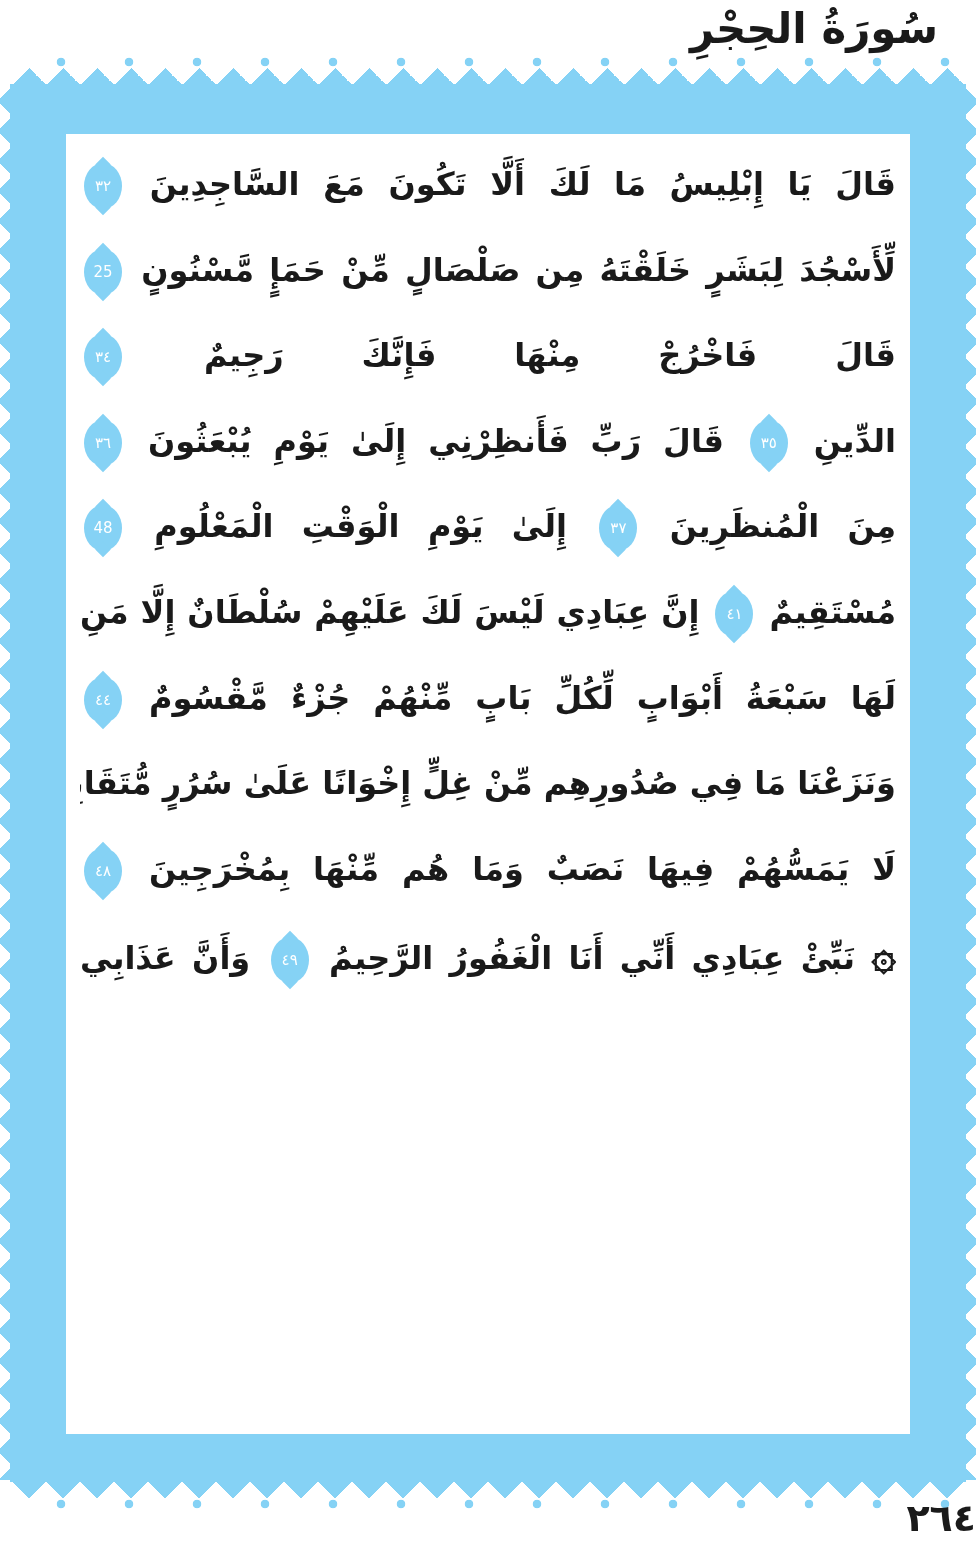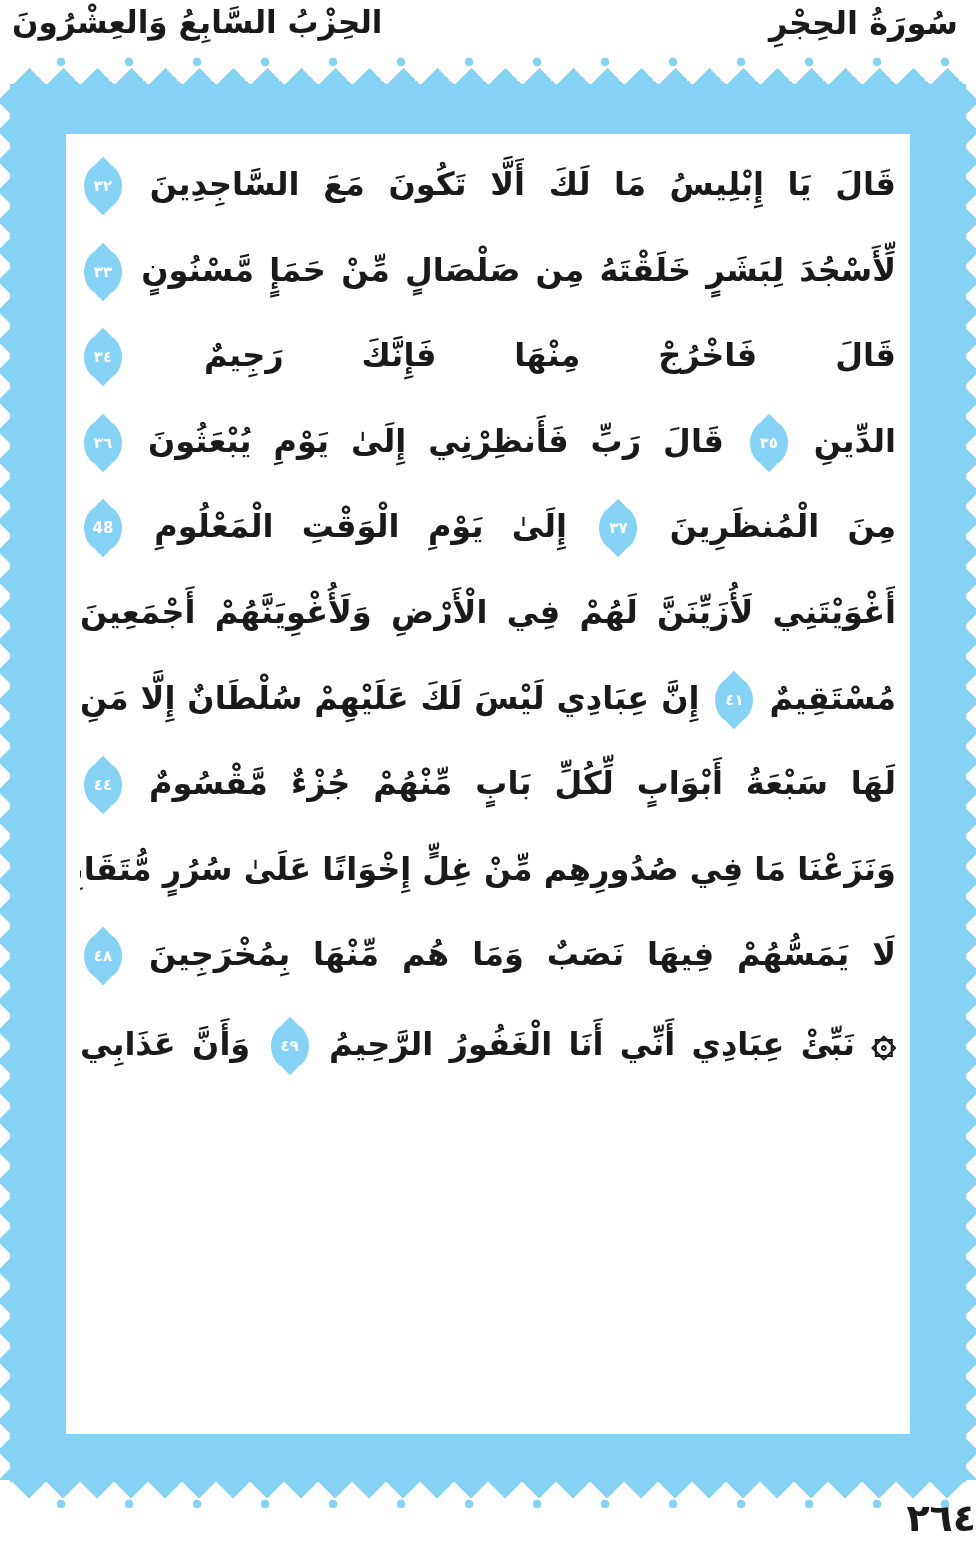--- a/index.html
+++ b/index.html
@@ -4,21 +4,21 @@
 <style>
   :root { --blue:#85D2F5; --ink:#1a1a1a; --digit:#ffffff; }
   * { margin:0; padding:0; box-sizing:border-box; }
   html,body { width:976px; height:1552px; }
   body { position:relative; background:#ffffff; overflow:hidden;
          font-family:"DejaVu Sans", sans-serif; color:var(--ink); }
 
   .page { position:absolute; inset:0; }
 
   
-  .header-title { position:absolute; top:4px; right:18px; font-size:32px; font-weight:bold;
+  .header-title { position:absolute; top:4px; right:38px; font-size:42px; font-weight:bold;
                   direction:rtl; white-space:nowrap;text-align:right; }
   .header-hizb  { position:absolute; top:4px; left:12px;  font-size:31px; font-weight:bold;
                   direction:rtl; white-space:nowrap; }
 
   
   .frame { position:absolute; left:10px; top:84px; width:956px; height:1398px;
            background:var(--blue); }
 
   .teeth, .dots { position:absolute; pointer-events:none; }
   .teeth-top { left:2px; right:2px; top:-16px; height:16px;
@@ -39,57 +39,55 @@
   .window { position:absolute; left:56px; top:50px; right:56px; bottom:48px; background:#ffffff; }
 
   .quran { position:absolute; left:14px; right:14px; top:8px; bottom:8px; direction:rtl; }
   .qline { height:85.6px; line-height:85.6px; font-size:32px; font-weight:bold;
            text-align:justify; text-align-last:justify; overflow:hidden; }
   .seg { white-space:nowrap; }
   .rub { font-size:42px; }
 
   .medallion { display:inline-flex; align-items:center; justify-content:center;
     width:38px; height:46px; background:var(--blue); border-radius:50%;
-    color:var(--digit); font-size:15px; font-weight:bold; line-height:normal;
+    color:var(--digit); font-size:15px; font-weight:normal; line-height:normal;
     vertical-align:middle; position:relative; margin:0 4px; direction:rtl; }
   .medallion::before, .medallion::after { content:""; position:absolute; left:50%;
     width:11px; height:11px; background:var(--blue);
     transform:translateX(-50%) rotate(45deg); }
   .medallion::before { top:-4px; }
   .medallion::after  { bottom:-4px; }
 
   
   .page-number { position:absolute; left:0; right:0; top:1496px; 
                  font-size:38px; font-weight:bold; direction:rtl; }
 </style>
 </head>
 <body>
 
 <div class="page">
 
   <div class="header-title">سُورَةُ الحِجْرِ</div>
-  <div class="header-hizb">الحِزْبُ السَّابِعُ وَالعِشْرُونَ</div>
 
   <div class="frame">
     <div class="dots dots-top"></div>
     <div class="dots dots-bottom"></div>
 
     <div class="teeth teeth-top"></div>
     <div class="teeth teeth-bottom"></div>
     <div class="teeth teeth-left"></div>
     <div class="teeth teeth-right"></div>
 
     <div class="window">
       <div class="quran">
           <div class="qline"><span class="seg">قَالَ يَا إِبْلِيسُ مَا لَكَ أَلَّا تَكُونَ مَعَ السَّاجِدِينَ</span> <span class="medallion">٣٢</span>  </div>
-          <div class="qline"><span class="seg">لِّأَسْجُدَ لِبَشَرٍ خَلَقْتَهُ مِن صَلْصَالٍ مِّنْ حَمَإٍ مَّسْنُونٍ</span> <span class="medallion">٣٣</span> </div>
+          <div class="qline"><span class="seg">لِّأَسْجُدَ لِبَشَرٍ خَلَقْتَهُ مِن صَلْصَالٍ مِّنْ حَمَإٍ مَّسْنُونٍ</span> <span class="medallion">25</span> </div>
           <div class="qline"><span class="seg">قَالَ فَاخْرُجْ مِنْهَا فَإِنَّكَ رَجِيمٌ</span> <span class="medallion">٣٤</span>  </div>
           <div class="qline"><span class="seg">الدِّينِ</span> <span class="medallion">٣٥</span> <span class="seg">قَالَ رَبِّ فَأَنظِرْنِي إِلَىٰ يَوْمِ يُبْعَثُونَ</span> <span class="medallion">٣٦</span>  </div>
           <div class="qline"><span class="seg">مِنَ الْمُنظَرِينَ</span> <span class="medallion">٣٧</span> <span class="seg">إِلَىٰ يَوْمِ الْوَقْتِ الْمَعْلُومِ</span> <span class="medallion">48</span>  </div>
-          <div class="qline"><span class="seg">أَغْوَيْتَنِي لَأُزَيِّنَنَّ لَهُمْ فِي الْأَرْضِ وَلَأُغْوِيَنَّهُمْ أَجْمَعِينَ</span>  </div>
           <div class="qline"><span class="seg">مُسْتَقِيمٌ</span> <span class="medallion">٤١</span> <span class="seg">إِنَّ عِبَادِي لَيْسَ لَكَ عَلَيْهِمْ سُلْطَانٌ إِلَّا مَنِ</span> </div>
           <div class="qline"><span class="seg">لَهَا سَبْعَةُ أَبْوَابٍ لِّكُلِّ بَابٍ مِّنْهُمْ جُزْءٌ مَّقْسُومٌ</span> <span class="medallion">٤٤</span> </div>
           <div class="qline"><span class="seg">وَنَزَعْنَا مَا فِي صُدُورِهِم مِّنْ غِلٍّ إِخْوَانًا عَلَىٰ سُرُرٍ مُّتَقَابِلِينَ</span>  </div>
           <div class="qline"><span class="seg">لَا يَمَسُّهُمْ فِيهَا نَصَبٌ وَمَا هُم مِّنْهَا بِمُخْرَجِينَ</span> <span class="medallion">٤٨</span> </div>
           <div class="qline"><span class="seg rub">۞</span> <span class="seg">نَبِّئْ عِبَادِي أَنِّي أَنَا الْغَفُورُ الرَّحِيمُ</span> <span class="medallion">٤٩</span> <span class="seg">وَأَنَّ عَذَابِي</span> </div>
         </div>
     </div>
   </div>
 
   <div class="page-number">٢٦٤</div>

